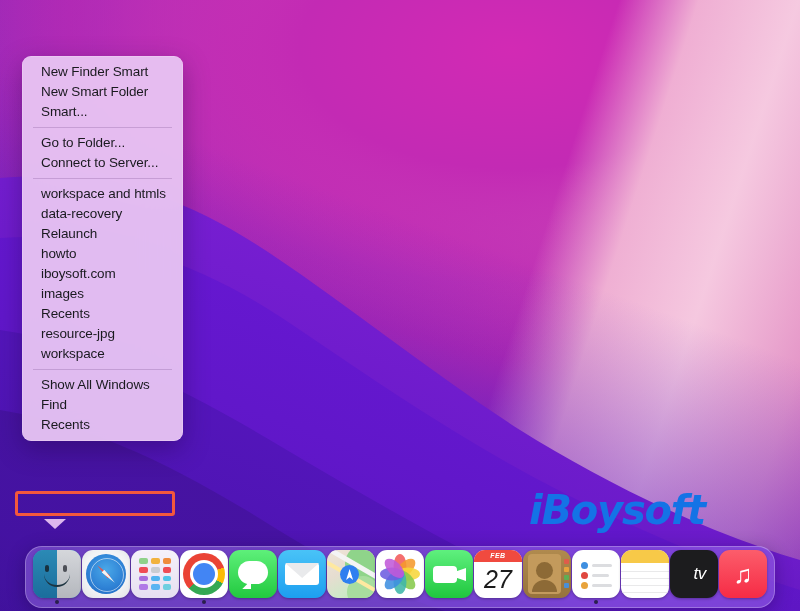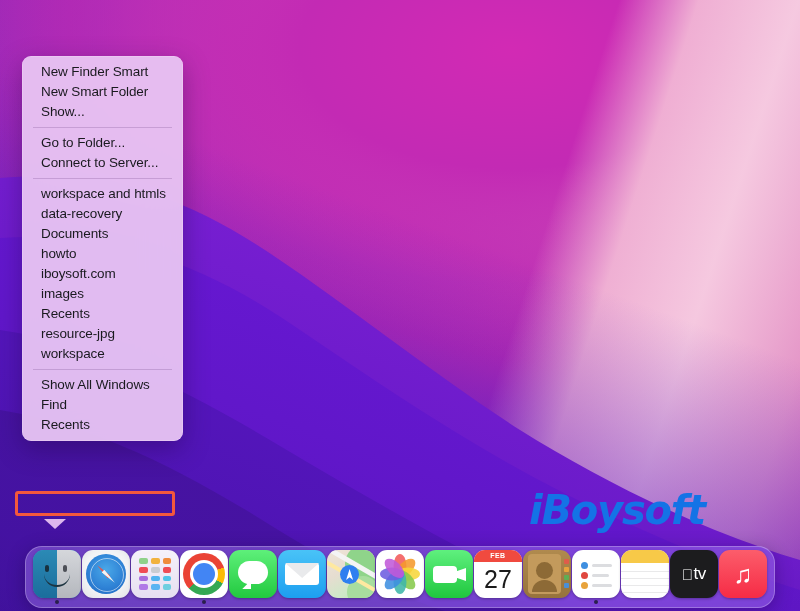--- a/index.html
+++ b/index.html
@@ -150,20 +150,21 @@
     background: rgba(168,128,240,0.42);
     border: 0.5px solid rgba(255,255,255,0.26);
     border-radius: 17px;
     backdrop-filter: blur(24px);
     box-shadow: 0 4px 18px rgba(20,0,50,0.32);
     display: flex;
     align-items: center;
     justify-content: flex-start;
     padding: 0 7px;
     box-sizing: border-box;
+    font-style: italic;
   }
 
   .dock-item {
     position: relative;
     width: 50px;
     height: 56px;
     display: flex;
     flex-direction: column;
     align-items: center;
     justify-content: flex-start;
@@ -276,38 +277,38 @@
   <div class="watermark">iBoysoft</div>
 
   <div class="menu" id="menu">
       <div class="menu-item">
         <span>New Finder Smart</span>
       </div>
       <div class="menu-item">
         <span>New Smart Folder</span>
       </div>
       <div class="menu-item">
-        <span>Show...</span>
+        <span>Smart...</span>
       </div>
       <div class="menu-sep"></div>
       <div class="menu-item">
         <span>Go to Folder...</span>
       </div>
       <div class="menu-item">
         <span>Connect to Server...</span>
       </div>
       <div class="menu-sep"></div>
       <div class="menu-item">
         <span>workspace and htmls</span>
       </div>
       <div class="menu-item">
         <span>data-recovery</span>
       </div>
       <div class="menu-item">
-        <span>Documents</span>
+        <span>Relaunch</span>
       </div>
       <div class="menu-item">
         <span>howto</span>
       </div>
       <div class="menu-item">
         <span>iboysoft.com</span>
       </div>
       <div class="menu-item">
         <span>images</span>
       </div>

